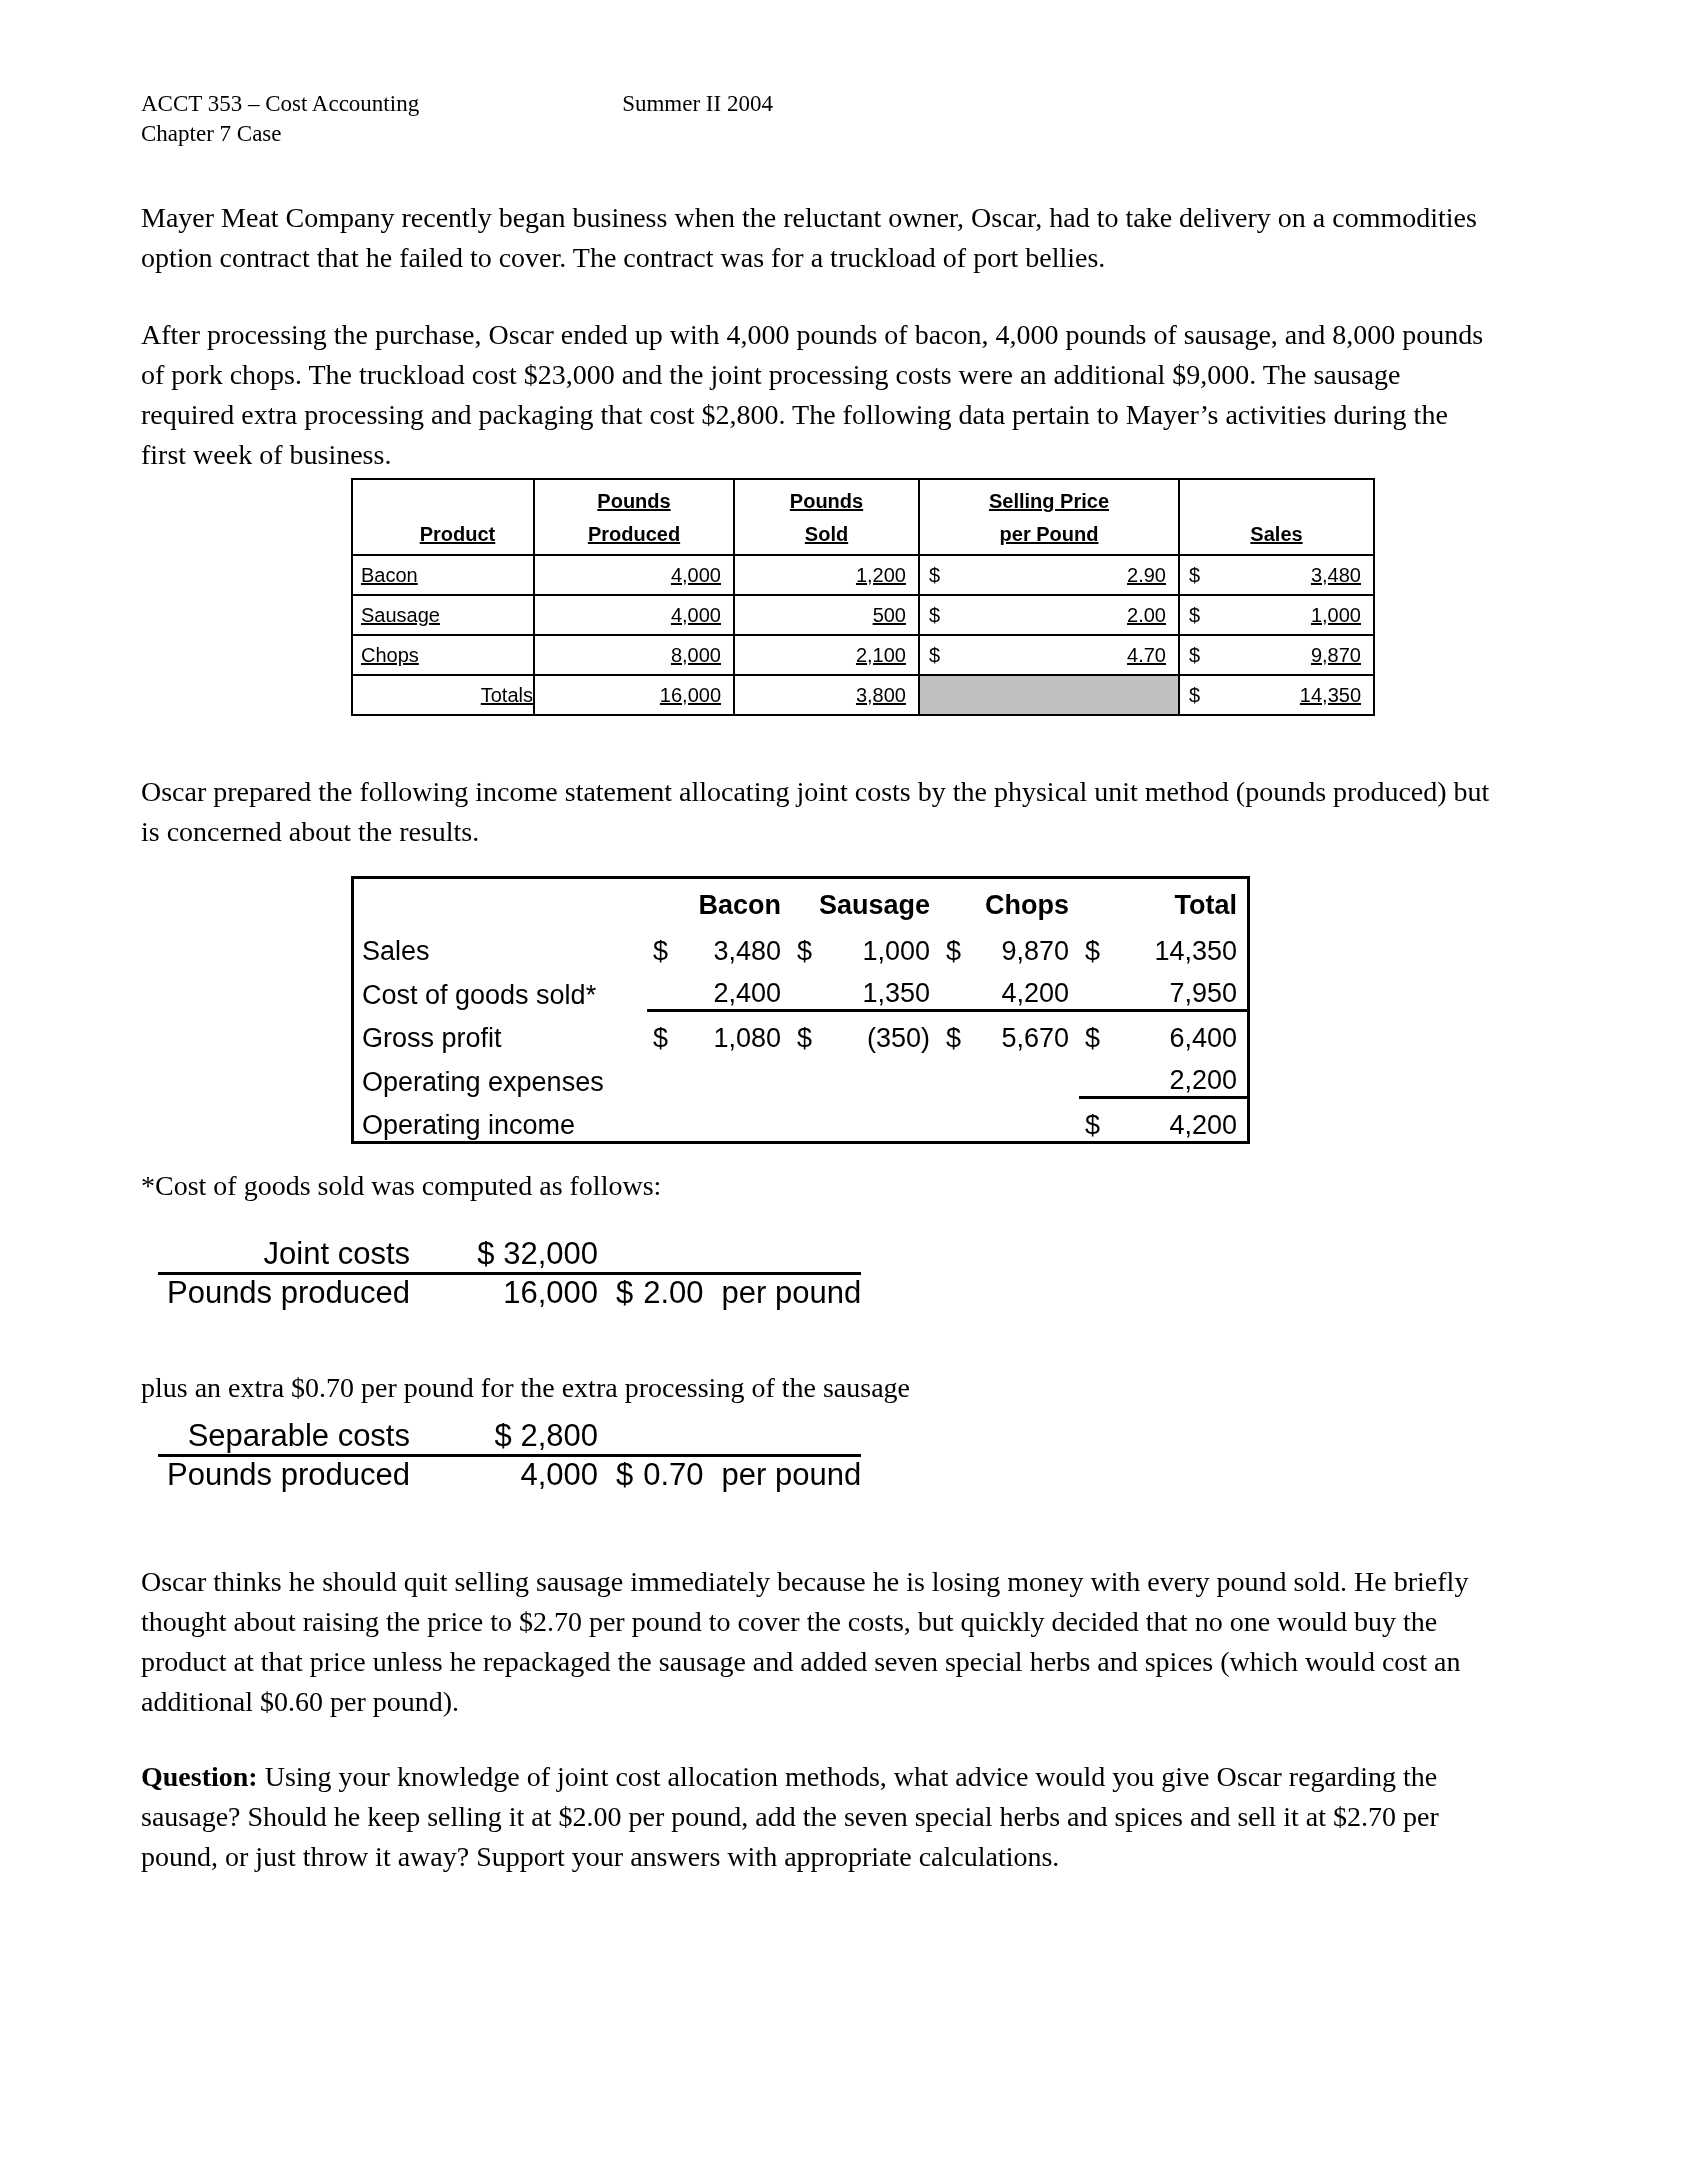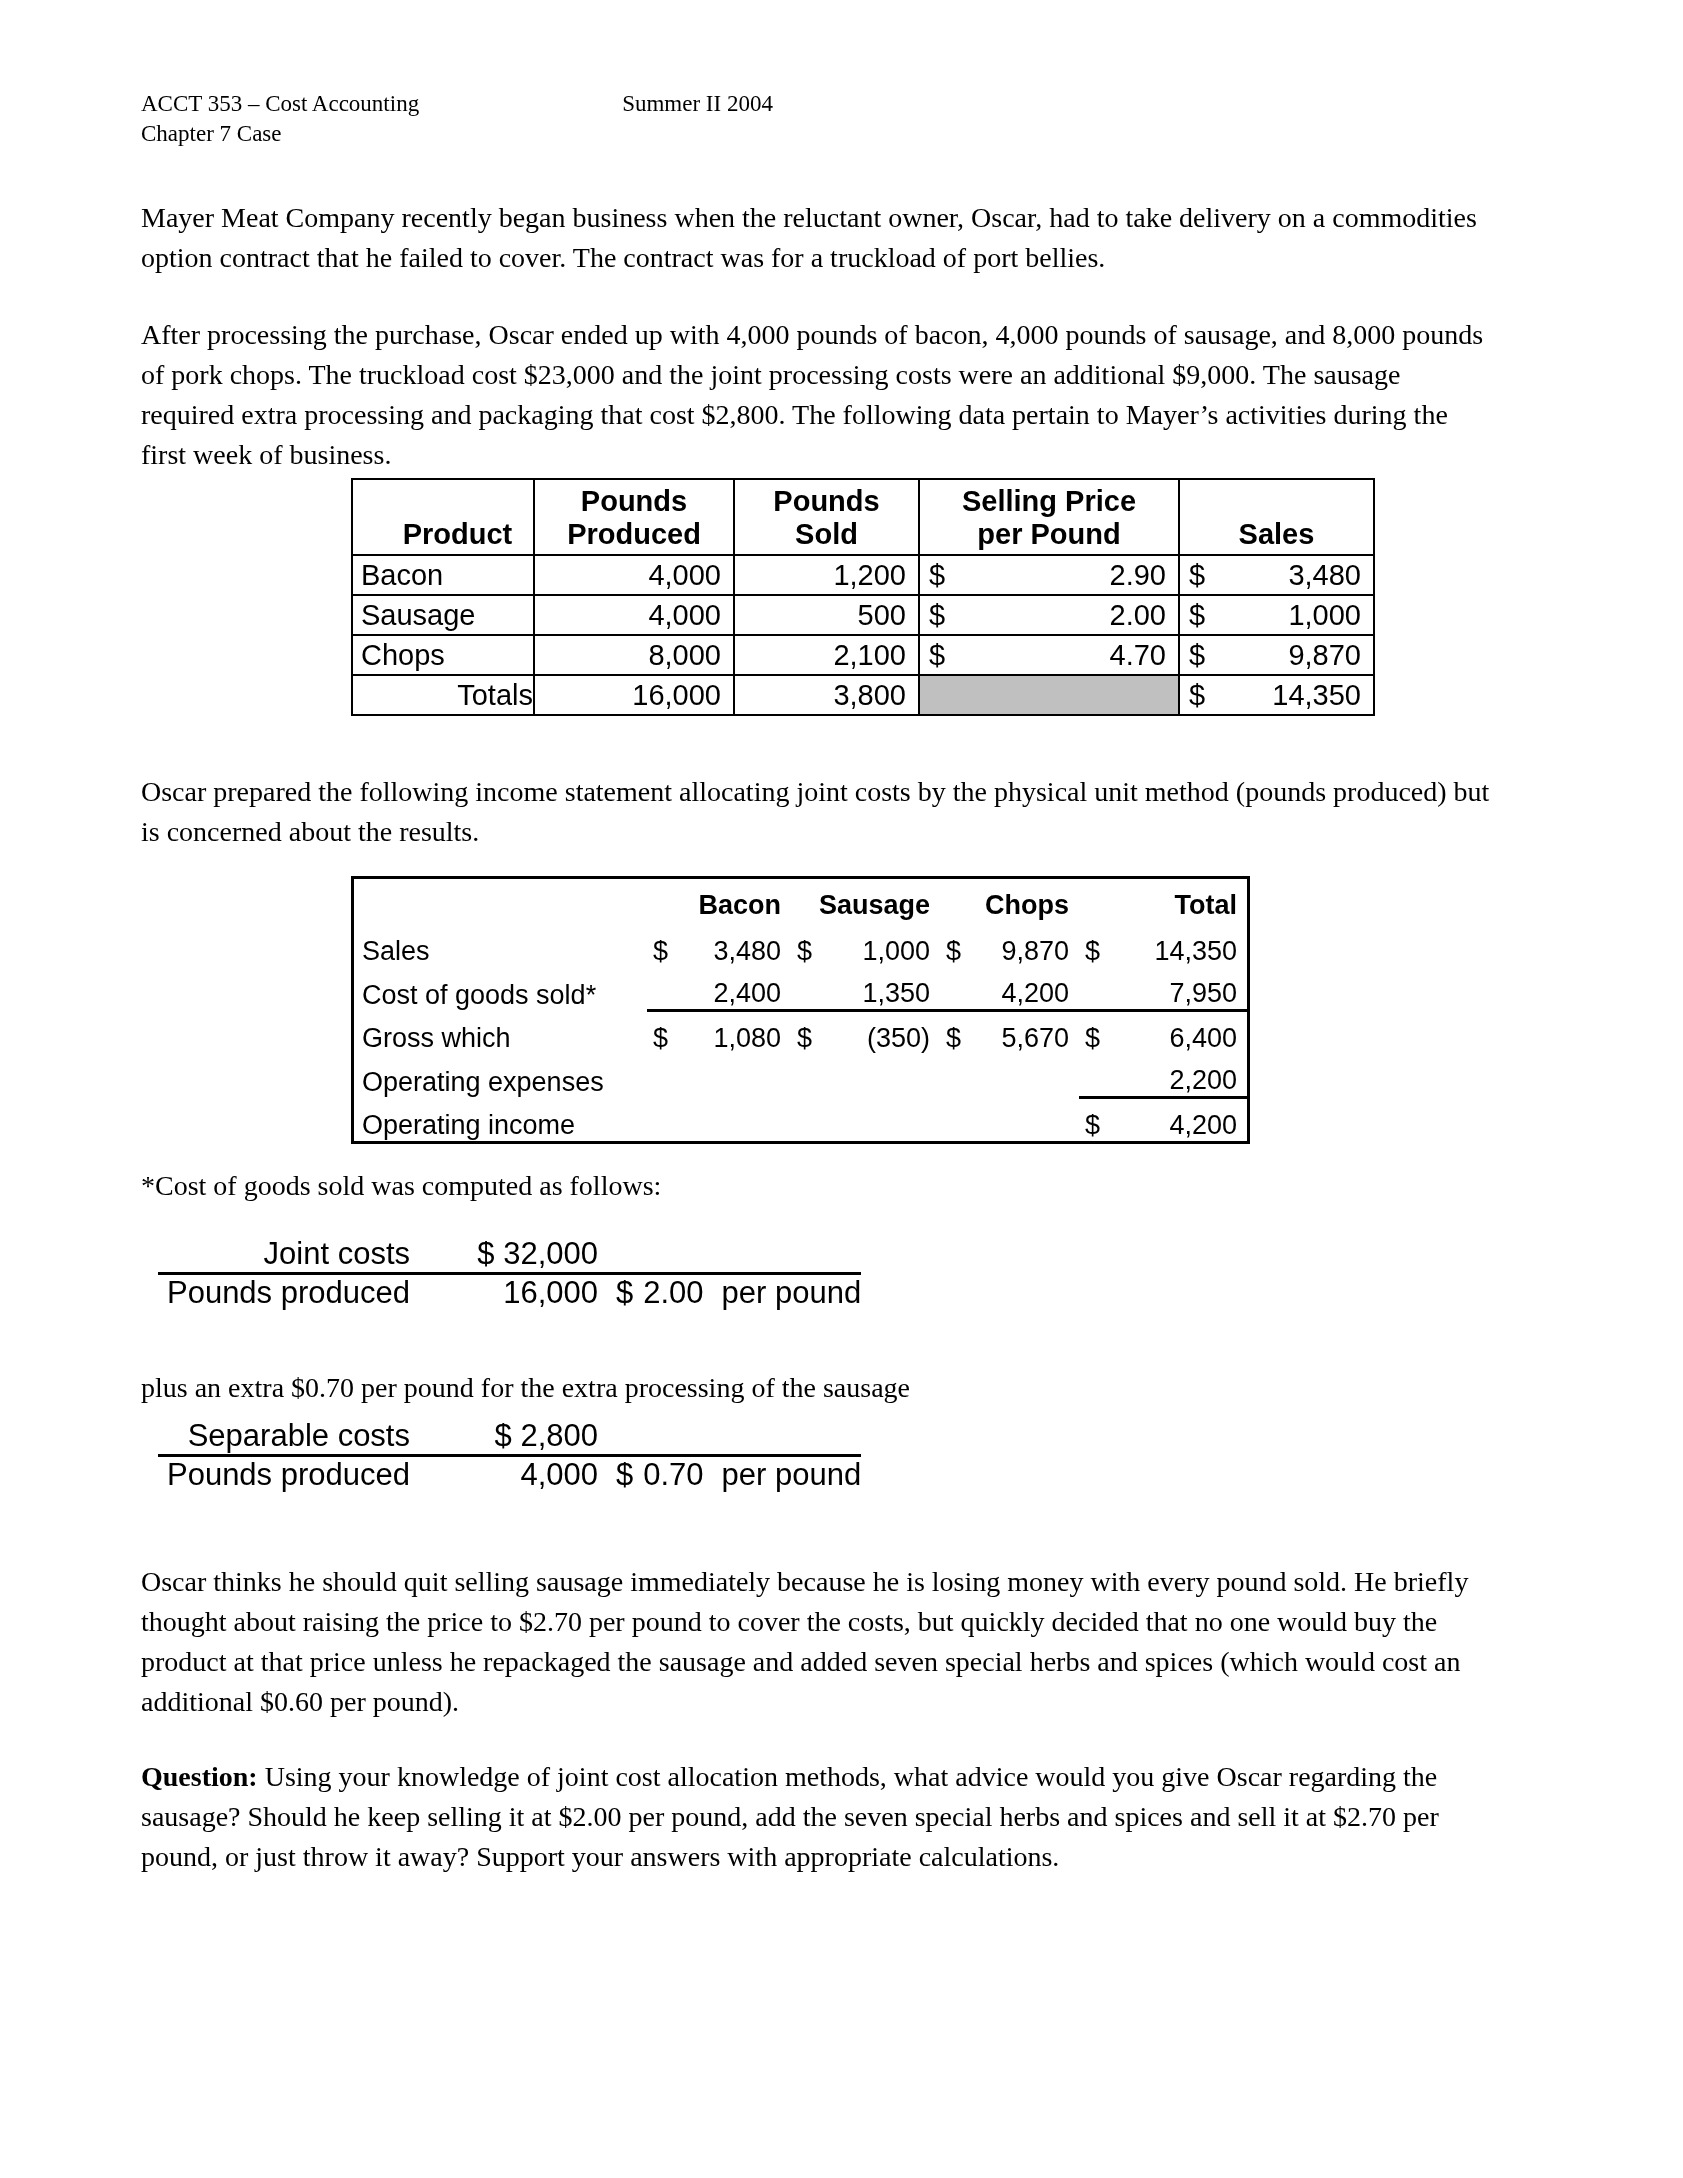--- a/index.html
+++ b/index.html
@@ -26,21 +26,21 @@
 
   
   .xl { position:absolute; border-collapse:collapse; font-family:"Liberation Sans", sans-serif; }
   .xl td, .xl th { padding:0; font-weight:normal; }
 
   
   #table1 { left:351px; top:478px; }
   #table1 th, #table1 td {
     border-left:2px solid #000; border-right:2px solid #000;
     border-top:2px solid #000; border-bottom:2px solid #000;
-    height:38px; font-size:29px;
+    height:38px; font-size:20px;text-decoration:underline;
   }
   #table1 thead th {
     font-weight:bold; text-align:center; vertical-align:bottom;
     height:auto; padding:5px 10px 3px 10px; line-height:33px;
   }
   #table1 .c-prod { width:131px;padding-left:39px; }
   #table1 .c-prodc { width:178px; }
   #table1 .c-sold { width:163px; }
   #table1 .c-price { width:238px; }
   #table1 .c-sales { width:173px; }
@@ -159,21 +159,21 @@
         <td class="num w-total"><span class="dollar">$</span><span>14,350</span></td>
       </tr>
       <tr>
         <td class="lbl">Cost of goods sold*</td>
         <td class="num w-bacon"><span class="dollar"></span><span>2,400</span></td>
         <td class="num w-saus"><span class="dollar"></span><span>1,350</span></td>
         <td class="num w-chops"><span class="dollar"></span><span>4,200</span></td>
         <td class="num w-total"><span class="dollar"></span><span>7,950</span></td>
       </tr>
       <tr class="rule-above">
-        <td class="lbl">Gross which</td>
+        <td class="lbl">Gross profit</td>
         <td class="num w-bacon"><span class="dollar">$</span><span>1,080</span></td>
         <td class="num w-saus"><span class="dollar">$</span><span>(350)</span></td>
         <td class="num w-chops"><span class="dollar">$</span><span>5,670</span></td>
         <td class="num w-total"><span class="dollar">$</span><span>6,400</span></td>
       </tr>
       <tr>
         <td class="lbl">Operating expenses</td>
         <td class="num w-bacon"></td>
         <td class="num w-saus"></td>
         <td class="num w-chops"></td>

